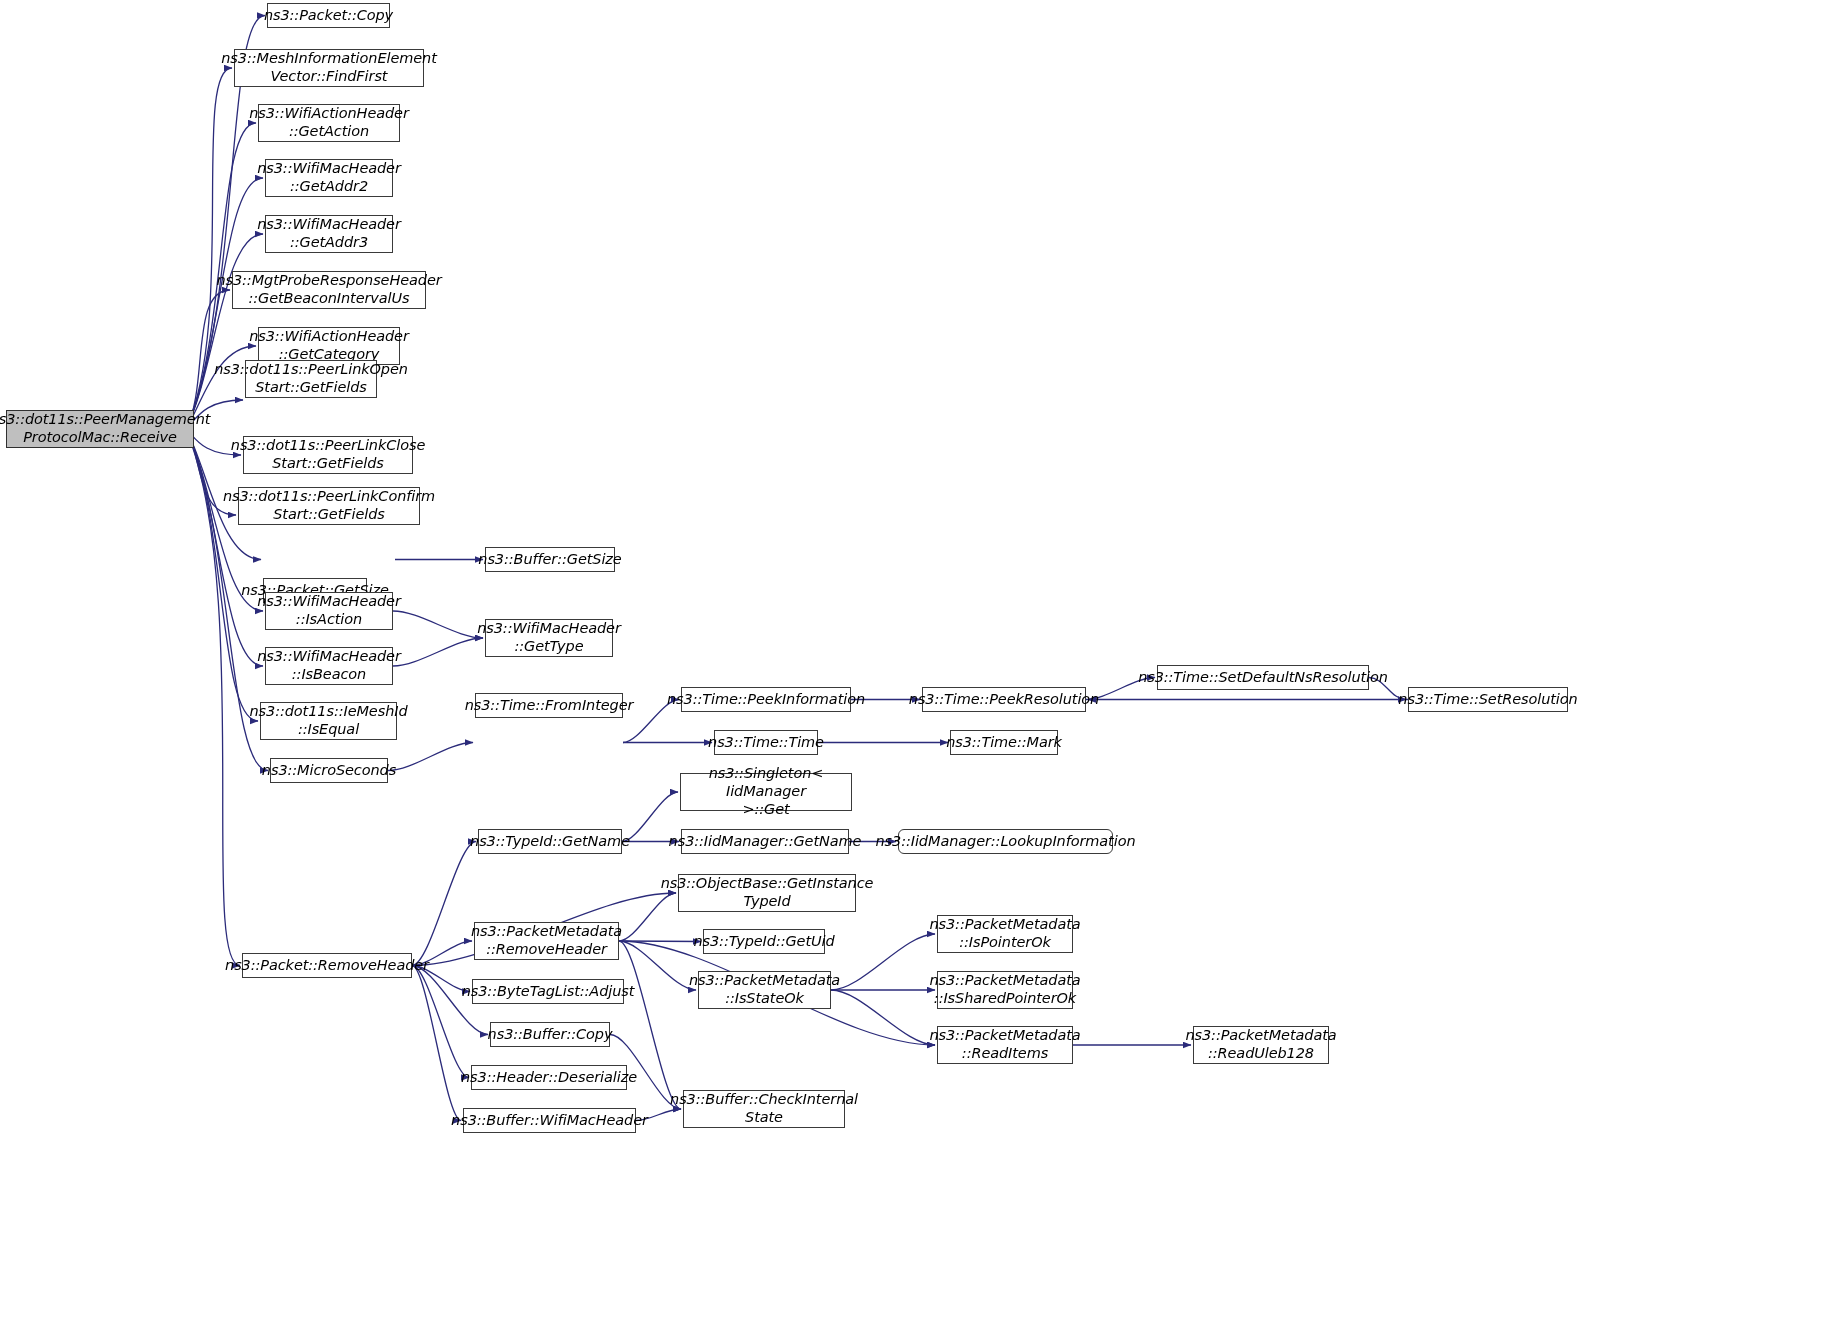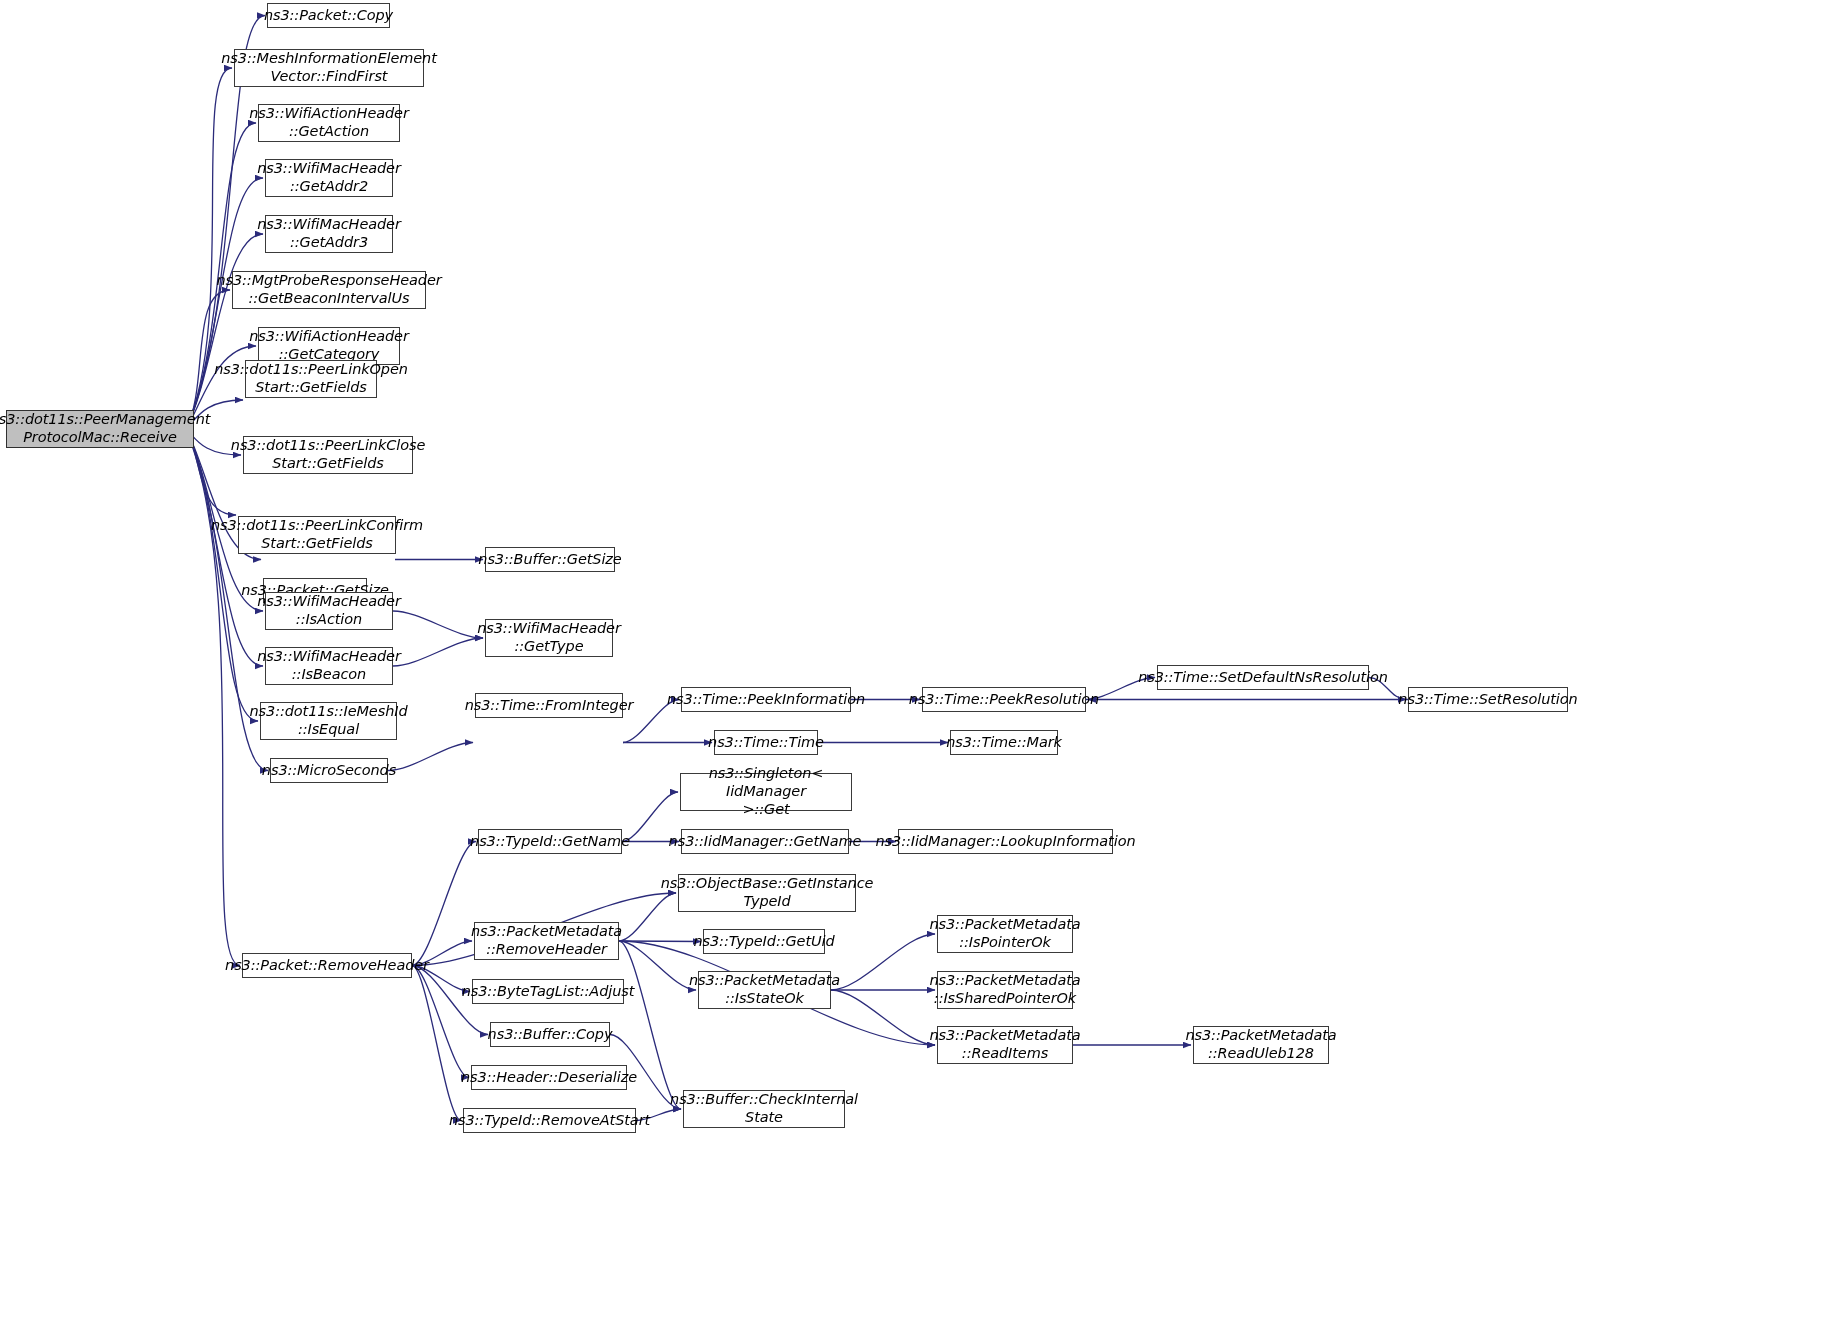--- a/index.html
+++ b/index.html
@@ -118,21 +118,21 @@
       <div class="node" style="left: 265px; top: 215px; width: 128px; height: 38px;">ns3::WifiMacHeader
 ::GetAddr3</div>
       <div class="node" style="left: 232px; top: 271px; width: 194px; height: 38px;">ns3::MgtProbeResponseHeader
 ::GetBeaconIntervalUs</div>
       <div class="node" style="left: 258px; top: 327px; width: 142px; height: 38px;">ns3::WifiActionHeader
 ::GetCategory</div>
       <div class="node" style="left: 245px; top: 360px; width: 132px; height: 38px;">ns3::dot11s::PeerLinkOpen
 Start::GetFields</div>
       <div class="node" style="left: 243px; top: 436px; width: 170px; height: 38px;">ns3::dot11s::PeerLinkClose
 Start::GetFields</div>
-      <div class="node" style="left: 238px; top: 516px; width: 158px; height: 38px;">ns3::dot11s::PeerLinkConfirm
+      <div class="node" style="left: 238px; top: 487px; width: 182px; height: 38px;">ns3::dot11s::PeerLinkConfirm
 Start::GetFields</div>
       <div class="node" style="left: 263px; top: 547px; width: 104px; height: 25px; margin-top: 31px;">ns3::Packet::GetSize</div>
       <div class="node" style="left: 485px; top: 547px; width: 130px; height: 25px;">ns3::Buffer::GetSize</div>
       <div class="node" style="left: 265px; top: 592px; width: 128px; height: 38px;">ns3::WifiMacHeader
 ::IsAction</div>
       <div class="node" style="left: 485px; top: 619px; width: 128px; height: 38px;">ns3::WifiMacHeader
 ::GetType</div>
       <div class="node" style="left: 265px; top: 647px; width: 128px; height: 38px;">ns3::WifiMacHeader
 ::IsBeacon</div>
       <div class="node" style="left: 260px; top: 702px; width: 137px; height: 38px;">ns3::dot11s::IeMeshId
@@ -142,37 +142,37 @@
       <div class="node" style="left: 681px; top: 687px; width: 170px; height: 25px;">ns3::Time::PeekInformation</div>
       <div class="node" style="left: 714px; top: 730px; width: 104px; height: 25px;">ns3::Time::Time</div>
       <div class="node" style="left: 922px; top: 687px; width: 164px; height: 25px;">ns3::Time::PeekResolution</div>
       <div class="node" style="left: 950px; top: 730px; width: 108px; height: 25px;">ns3::Time::Mark</div>
       <div class="node" style="left: 1157px; top: 665px; width: 212px; height: 25px;">ns3::Time::SetDefaultNsResolution</div>
       <div class="node" style="left: 1408px; top: 687px; width: 160px; height: 25px;">ns3::Time::SetResolution</div>
       <div class="node" style="left: 680px; top: 773px; width: 172px; height: 38px;">ns3::Singleton&lt; IidManager
 &gt;::Get</div>
       <div class="node" style="left: 478px; top: 829px; width: 144px; height: 25px;">ns3::TypeId::GetName</div>
       <div class="node" style="left: 681px; top: 829px; width: 168px; height: 25px;">ns3::IidManager::GetName</div>
-      <div class="node" style="left: 898px; top: 829px; width: 215px; height: 25px;">ns3::IidManager::LookupInformation</div>
+      <div class="node" style="left: 898px; top: 829px; width: 215px; height: 25px; border-radius: 6px;">ns3::IidManager::LookupInformation</div>
       <div class="node" style="left: 678px; top: 874px; width: 178px; height: 38px;">ns3::ObjectBase::GetInstance
 TypeId</div>
       <div class="node" style="left: 474px; top: 922px; width: 145px; height: 38px;">ns3::PacketMetadata
 ::RemoveHeader</div>
       <div class="node" style="left: 703px; top: 929px; width: 122px; height: 25px;">ns3::TypeId::GetUid</div>
       <div class="node" style="left: 698px; top: 971px; width: 133px; height: 38px;">ns3::PacketMetadata
 ::IsStateOk</div>
       <div class="node" style="left: 937px; top: 915px; width: 136px; height: 38px;">ns3::PacketMetadata
 ::IsPointerOk</div>
       <div class="node" style="left: 937px; top: 971px; width: 136px; height: 38px;">ns3::PacketMetadata
 ::IsSharedPointerOk</div>
       <div class="node" style="left: 937px; top: 1026px; width: 136px; height: 38px;">ns3::PacketMetadata
 ::ReadItems</div>
       <div class="node" style="left: 1193px; top: 1026px; width: 136px; height: 38px;">ns3::PacketMetadata
 ::ReadUleb128</div>
       <div class="node" style="left: 242px; top: 953px; width: 170px; height: 25px;">ns3::Packet::RemoveHeader</div>
       <div class="node" style="left: 472px; top: 979px; width: 152px; height: 25px;">ns3::ByteTagList::Adjust</div>
       <div class="node" style="left: 490px; top: 1022px; width: 120px; height: 25px;">ns3::Buffer::Copy</div>
       <div class="node" style="left: 471px; top: 1065px; width: 156px; height: 25px;">ns3::Header::Deserialize</div>
-      <div class="node" style="left: 463px; top: 1108px; width: 173px; height: 25px;">ns3::TypeId::RemoveAtStart</div>
+      <div class="node" style="left: 463px; top: 1108px; width: 173px; height: 25px;">ns3::Buffer::WifiMacHeader</div>
       <div class="node" style="left: 683px; top: 1090px; width: 162px; height: 38px;">ns3::Buffer::CheckInternal
 State</div>
     </div>
 </div>
 
 </body></html>

